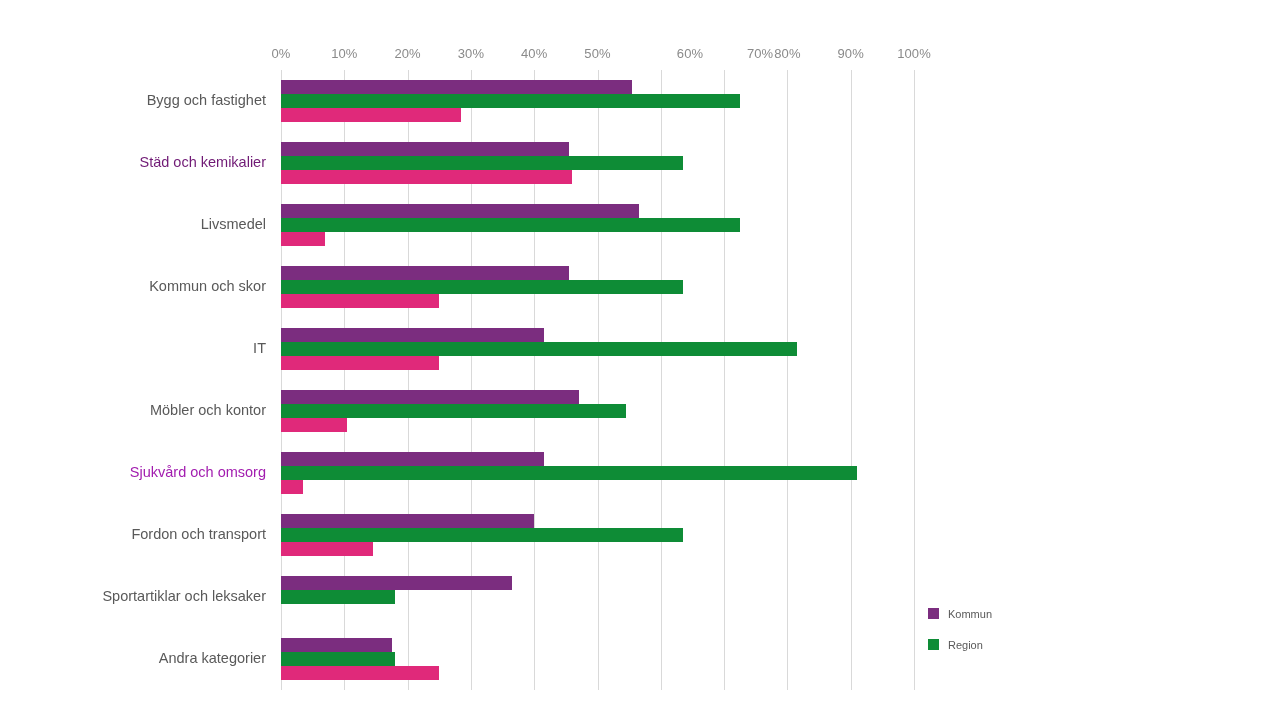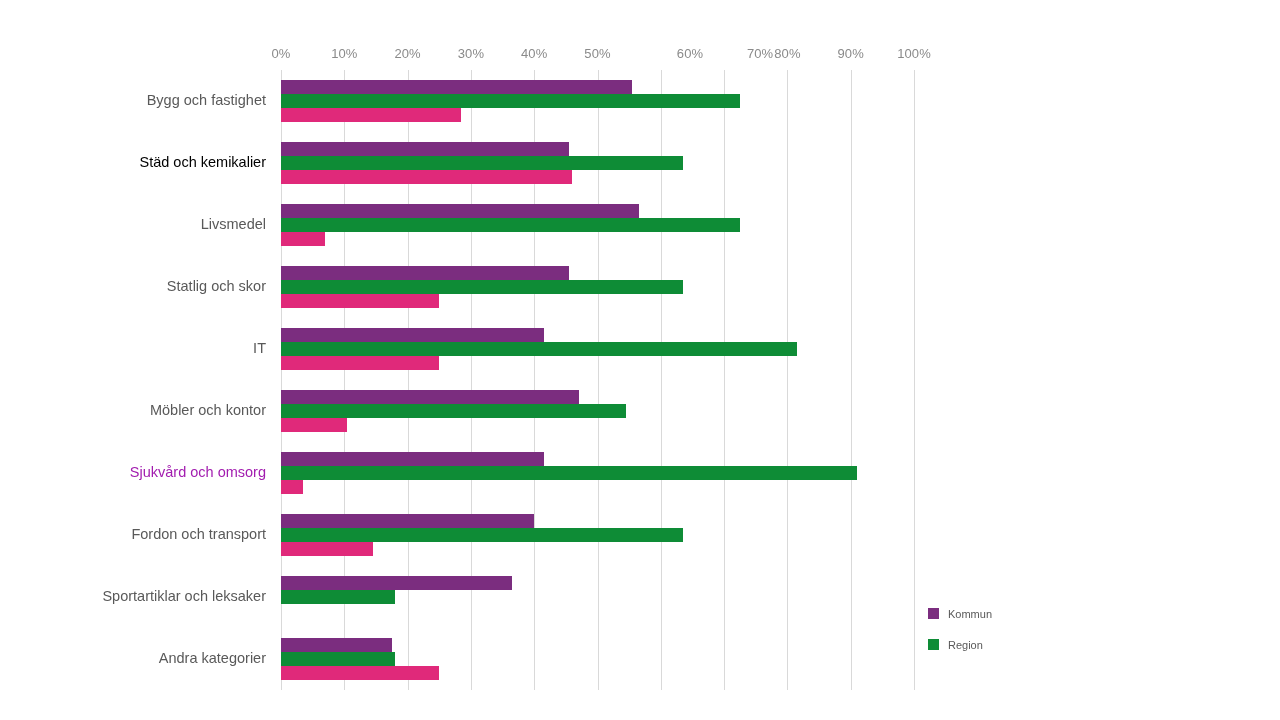--- a/index.html
+++ b/index.html
@@ -193,23 +193,23 @@
         <div class="cat-row" style="top: 558px;">
           <div class="bar kommun" title="Andra kategorier – Kommun: 17.5%" style="width: 110.775px; background: rgb(123, 45, 127);"></div>
           <div class="bar region" title="Andra kategorier – Region: 18%" style="width: 113.94px; background: rgb(14, 140, 54);"></div>
           <div class="bar statlig" title="Andra kategorier – Statlig myndighet: 25%" style="width: 158.25px; background: rgb(224, 41, 122);"></div>
         </div>
       </div>
   </div>
 
   <div class="cat-labels">
       <div class="cat-label" style="top: 22px; color: rgb(89, 89, 89);">Bygg och fastighet</div>
-      <div class="cat-label" style="top: 84px; color: #000000;">Städ och kemikalier</div>
+      <div class="cat-label" style="top: 84px; color: #701a75;">Städ och kemikalier</div>
       <div class="cat-label" style="top: 146px; color: rgb(89, 89, 89);">Livsmedel</div>
-      <div class="cat-label" style="top: 208px; color: rgb(89, 89, 89);">Statlig och skor</div>
+      <div class="cat-label" style="top: 208px; color: rgb(89, 89, 89);">Kommun och skor</div>
       <div class="cat-label" style="top: 270px; color: rgb(89, 89, 89);">IT</div>
       <div class="cat-label" style="top: 332px; color: rgb(89, 89, 89);">Möbler och kontor</div>
       <div class="cat-label" style="top: 394px; color: #a21caf;">Sjukvård och omsorg</div>
       <div class="cat-label" style="top: 456px; color: rgb(89, 89, 89);">Fordon och transport</div>
       <div class="cat-label" style="top: 580px; color: rgb(89, 89, 89);">Andra kategorier</div>
       <div class="cat-label" style="top: 518px; color: rgb(89, 89, 89);">Sportartiklar och leksaker</div>
     </div>
 
   <div class="legend">
       <div class="legend-item">

